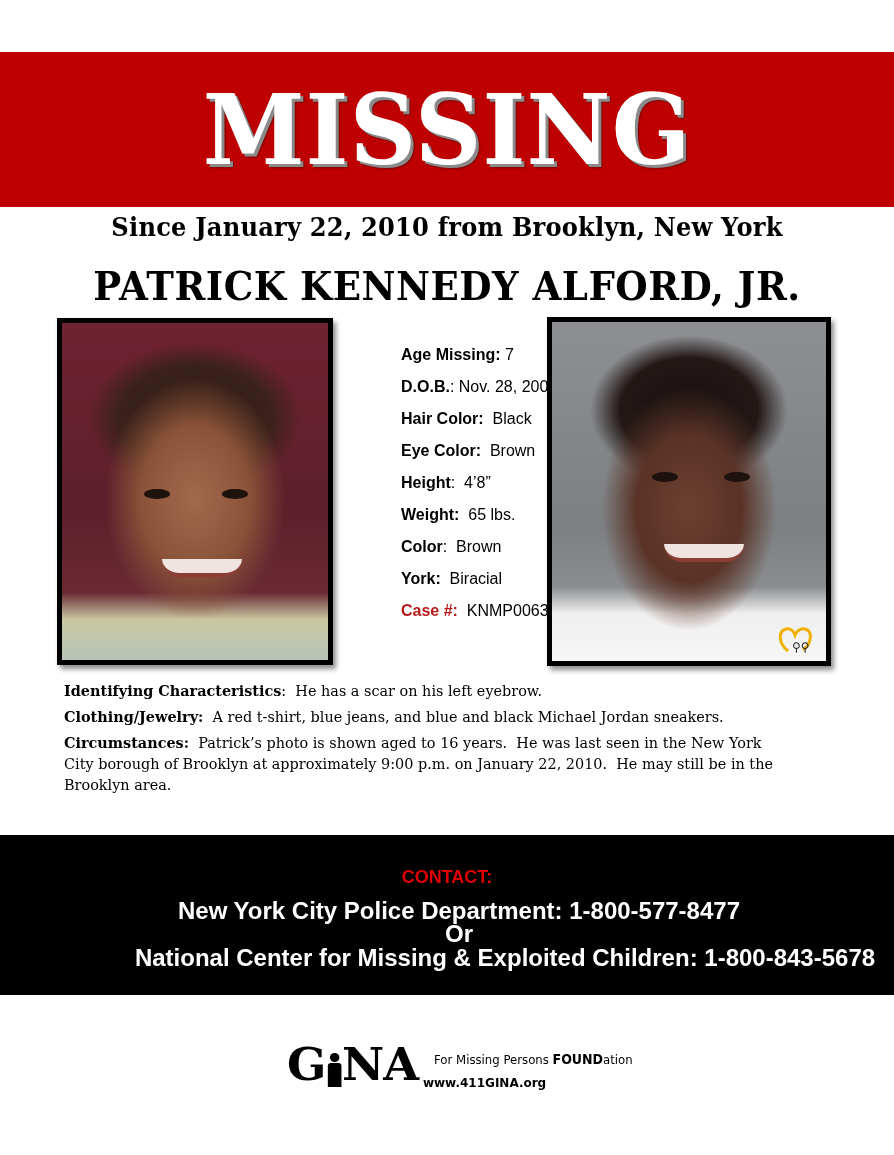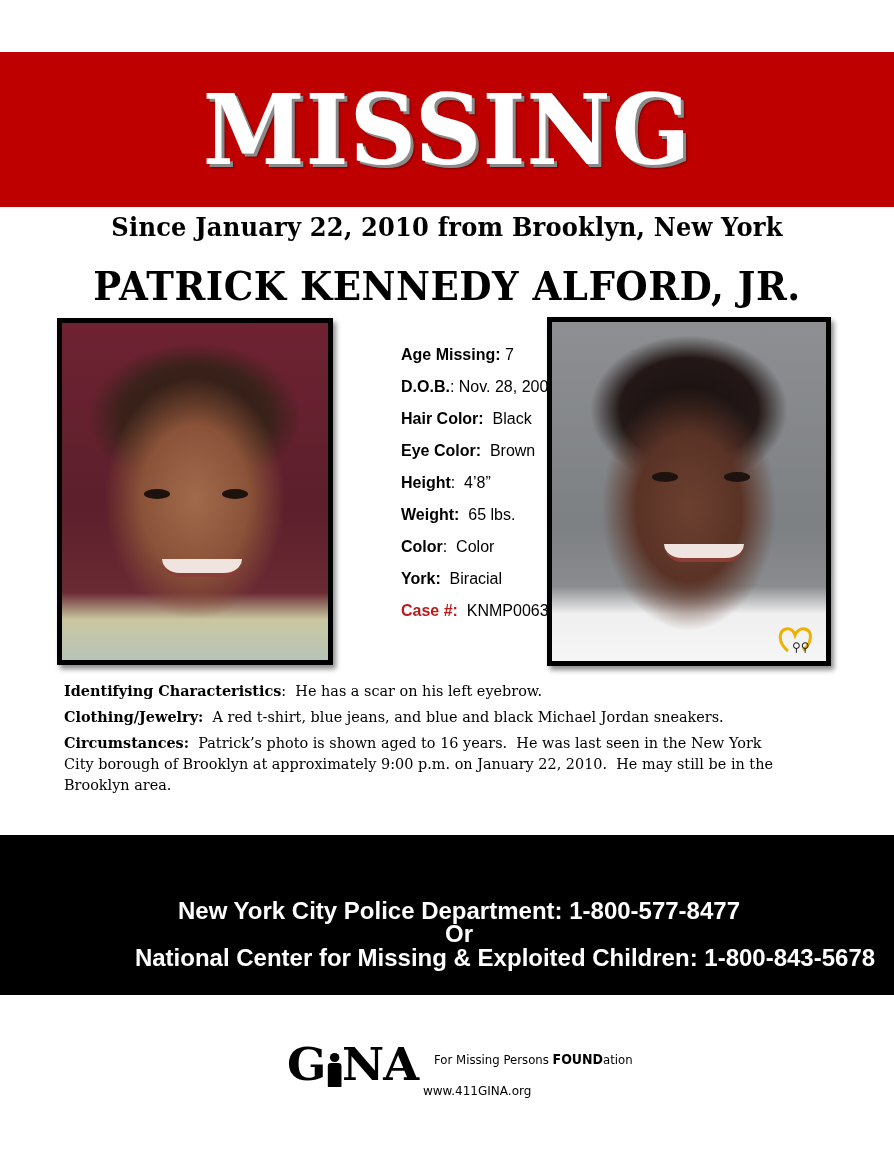--- a/index.html
+++ b/index.html
@@ -80,21 +80,21 @@
     letter-spacing: -1px; display: flex; align-items: flex-end; transform: scaleX(1.05);
   }
   .gina-i {
     display: inline-block; position: relative; width: 12px; height: 34px; margin: 0 2px;
   }
   .gina-i .head { position: absolute; left: 2px; top: 0; width: 9px; height: 9px; border-radius: 50%; background: #000; }
   .gina-i .body { position: absolute; left: 0; top: 10px; width: 13px; height: 24px; background: #000; border-radius: 3px 3px 0 0; }
   .gina-tag { margin-left: 8px; margin-top: 8px; font-family: "DejaVu Sans", sans-serif; text-align: left; }
   .gina-tag .line1 { font-size: 13px; transform: scaleX(0.9); white-space: nowrap; }
   .gina-tag .line1 b { font-weight: bold; font-size: 14px; }
-  .gina-tag .line2 { font-size: 12px; font-weight: normal; margin-top: 17px; }
+  .gina-tag .line2 { font-size: 12px; font-weight: bold; margin-top: 9px; }
 </style>
 </head>
 <body>
 
 <div class="red-band">
   <div class="missing-title">MISSING</div>
 </div>
 
 <div class="since-line">Since January 22, 2010 from Brooklyn, New York</div>
 <div class="name-line">PATRICK KENNEDY ALFORD, JR.</div>
@@ -107,21 +107,21 @@
   </div>
 </div>
 
 <div class="details">
   <div class="detail-row"><span class="lbl">Age Missing:</span><span> 7</span></div>
   <div class="detail-row"><span class="lbl">D.O.B.</span><span>: Nov. 28, 2002</span></div>
   <div class="detail-row"><span class="lbl">Hair Color:</span><span style="white-space:pre">  Black</span></div>
   <div class="detail-row"><span class="lbl">Eye Color:</span><span style="white-space:pre">  Brown</span></div>
   <div class="detail-row"><span class="lbl">Height</span><span style="white-space:pre">:  4’8”</span></div>
   <div class="detail-row"><span class="lbl">Weight:</span><span style="white-space:pre">  65 lbs.</span></div>
-  <div class="detail-row"><span class="lbl">Color</span><span style="white-space:pre">:  Color</span></div>
+  <div class="detail-row"><span class="lbl">Color</span><span style="white-space:pre">:  Brown</span></div>
   <div class="detail-row"><span class="lbl">York:</span><span style="white-space:pre">  Biracial</span></div>
   <div class="detail-row case"><span class="lbl">Case #:</span><span style="white-space:pre">  KNMP00632</span></div>
 </div>
 
 <div class="photo photo-right" title="Age-progressed photo of Patrick at age 16">
   <div class="face-features">
     <div class="eye" style="left:100px;top:150px;"></div>
     <div class="eye" style="left:172px;top:150px;"></div>
     <div class="mouth" style="left:112px;top:222px;width:80px;"></div>
   </div>
@@ -131,20 +131,21 @@
   </svg>
 </div>
 
 <div class="description">
   <p class="desc-para"><span class="lbl">Identifying Characteristics</span><span style="white-space:pre-wrap">:  He has a scar on his left eyebrow.</span></p>
   <p class="desc-para"><span class="lbl">Clothing/Jewelry:</span><span style="white-space:pre-wrap">  A red t-shirt, blue jeans, and blue and black Michael Jordan sneakers.</span></p>
   <p class="desc-para"><span class="lbl">Circumstances:</span><span style="white-space:pre-wrap">  Patrick’s photo is shown aged to 16 years.  He was last seen in the New York City borough of Brooklyn at approximately 9:00 p.m. on January 22, 2010.  He may still be in the Brooklyn area.</span></p>
 </div>
 
 <div class="contact-band">
+  <div class="contact-heading">CONTACT:</div>
   <div class="contact-line c1">New York City Police Department: 1-800-577-8477</div>
   <div class="contact-line c2">Or</div>
   <div class="contact-line c3">National Center for Missing &amp; Exploited Children: 1-800-843-5678</div>
 </div>
 
 <div class="footer-logo">
   <div class="gina-word">
     <span>G</span>
     <span class="gina-i">
         <span class="head"></span>

